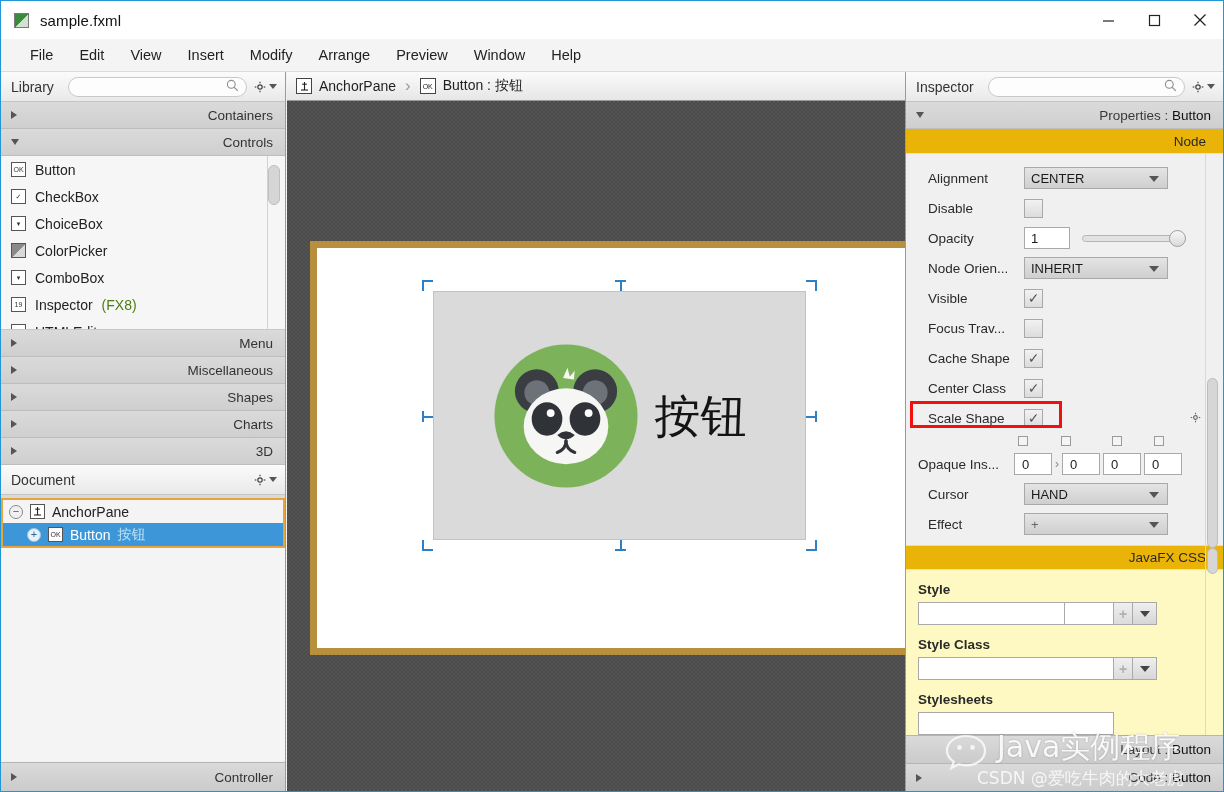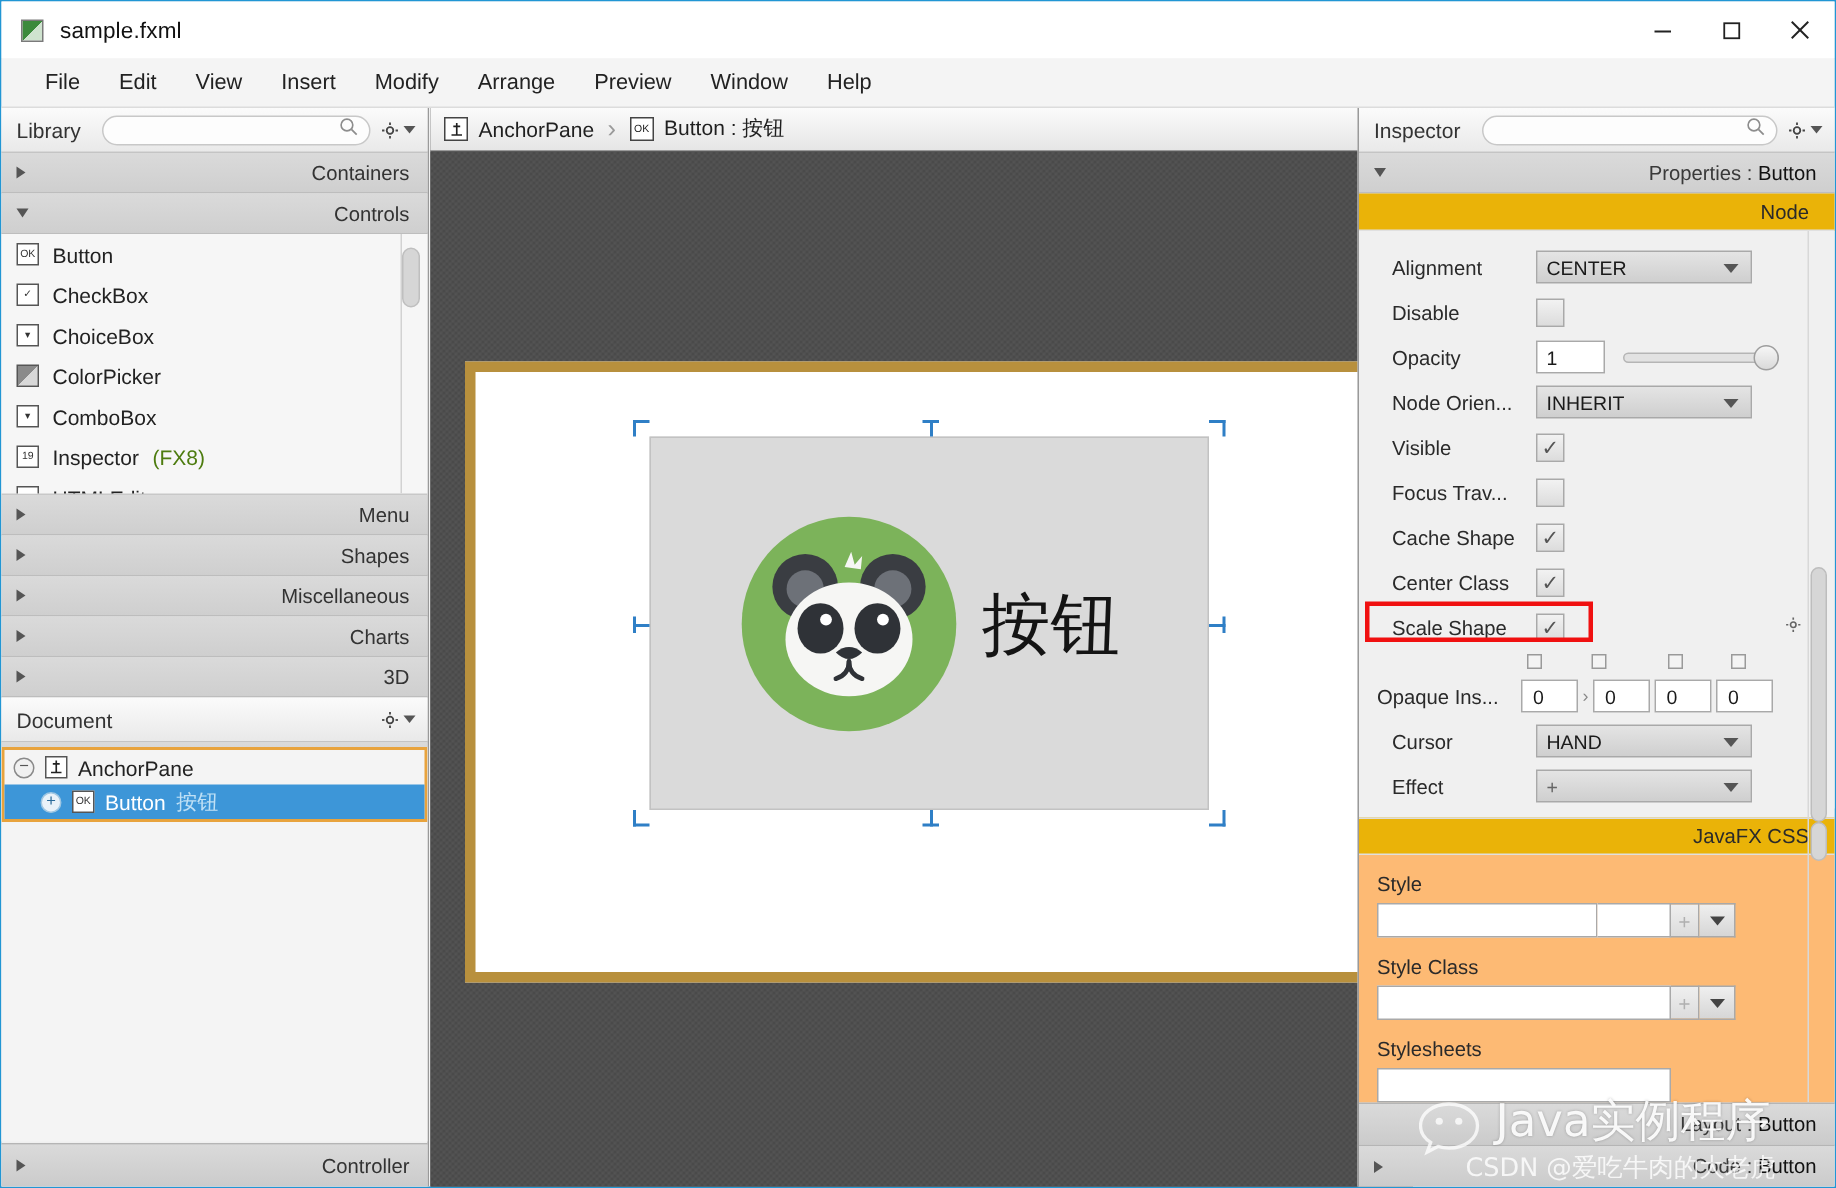--- a/index.html
+++ b/index.html
@@ -276,21 +276,21 @@
   .insets-checks { display: flex; padding-left: 112px; height: 16px; align-items: center; }
   .mini-chk {
     width: 10px; height: 10px; border: 1px solid #9a9a9a; background: #f4f4f4;
   }
   .insets-row { height: 30px; display: flex; align-items: center; padding-left: 12px; }
   .ins-f { width: 38px; height: 22px; background: #fff; border: 1px solid #a9a9a9;
            display: flex; align-items: center; justify-content: flex-start; padding-left: 7px;
            font-size: 13px; color: #1a1a1a; }
   .ins-sep { color: #888; font-size: 12px; margin: 0 3px; }
 
-  .css-body { background: #fdba74; padding: 12px 0 0 12px; position: relative; }
+  .css-body { background: #fef9c3; padding: 12px 0 0 12px; position: relative; font-weight: bold; }
   .css-label { font-size: 13.5px; color: #2a2a2a; margin-bottom: 5px; }
   .css-row { display: flex; align-items: center; margin-bottom: 12px; }
   .css-in { height: 23px; background: #fff; border: 1px solid #a9a9a9; }
   .css-plus {
     width: 19px; height: 23px; background: linear-gradient(#efefef,#dcdcdc);
     border: 1px solid #a9a9a9; border-left: none;
     display: flex; align-items: center; justify-content: center;
     font-size: 14px; color: #b0b0b0;
   }
   .css-drop {
@@ -446,25 +446,25 @@
         <span>HTMLEditor</span>
       </div>
     </div>
 
     <div class="section-row">
       <span class="tri tri-right"></span>
       <span class="label">Menu</span>
     </div>
     <div class="section-row">
       <span class="tri tri-right"></span>
-      <span class="label">Shapes</span>
+      <span class="label">Miscellaneous</span>
     </div>
     <div class="section-row">
       <span class="tri tri-right"></span>
-      <span class="label">Miscellaneous</span>
+      <span class="label">Shapes</span>
     </div>
     <div class="section-row">
       <span class="tri tri-right"></span>
       <span class="label">Charts</span>
     </div>
     <div class="section-row">
       <span class="tri tri-right"></span>
       <span class="label">3D</span>
     </div>
 

